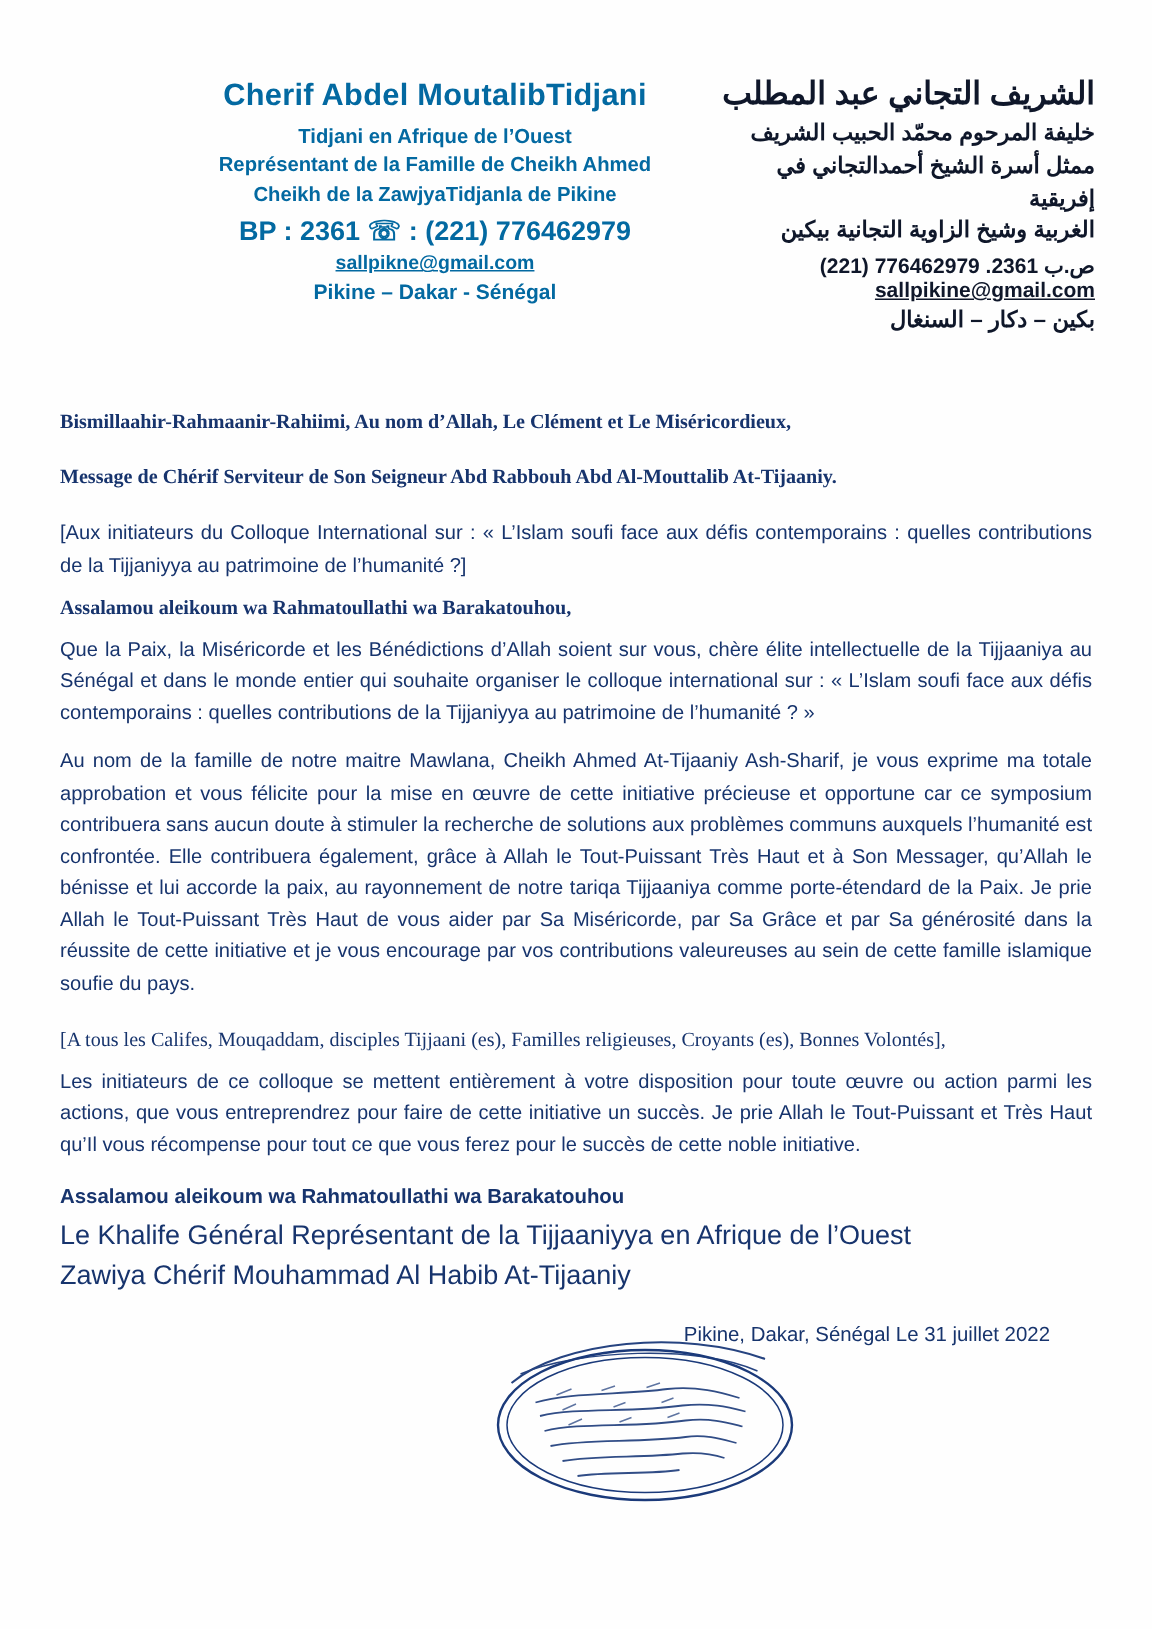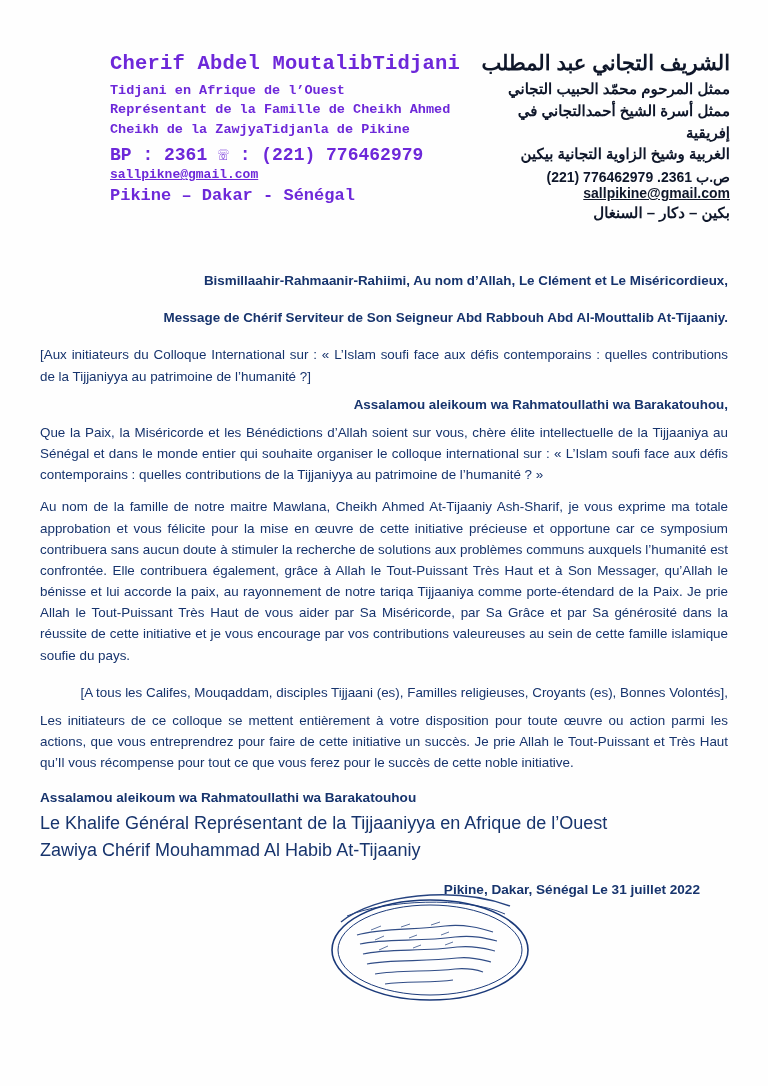--- a/index.html
+++ b/index.html
@@ -28,22 +28,22 @@
   .letterhead {
     position: relative;
     padding: 42px 40px 6px 40px;
     min-height: 200px;
   }
   .lh-left {
     position: absolute;
     left: 110px;
     top: 52px;
     width: 360px;
-    color: #6d28d9;
-    font-family: Liberation Mono, monospace;
+    text-align: center;
+    color: #0369a1;
   }
   .lh-name {
     font-size: 20.5px;
     font-weight: bold;
     letter-spacing: 0.2px;
     line-height: 1.15;
     margin-bottom: 5px;
   }
   .lh-line {
     font-size: 13.5px;
@@ -55,21 +55,21 @@
     font-weight: bold;
     margin-top: 4px;
   }
   .lh-mail {
     font-size: 13px;
     font-weight: bold;
     text-decoration: underline;
     margin-top: 2px;
   }
   .lh-city {
-    font-size: 17px;
+    font-size: 14px;
     font-weight: bold;
     margin-top: 4px;
   }
 
   .lh-right {
     position: absolute;
     right: 38px;
     top: 50px;
     width: 260px;
     text-align: right;
@@ -117,42 +117,43 @@
     margin: 0 0 11px 0;
     text-align: justify;
   }
   .p.b {
     font-weight: bold;
   }
   .p.tight {
     margin-bottom: 7px;
   }
   .p.nojust {
-    text-align: right;
+    text-align: left;
+    font-family: Liberation Serif, serif;
   }
   .spacer-sm { height: 5px; }
   .spacer-md { height: 12px; }
 
   .signoff {
     margin-top: 14px;
   }
   .signoff .l1 {
     font-weight: bold;
     font-size: 13.6px;
     margin-bottom: 1px;
   }
   .signoff .l2,
   .signoff .l3 {
     font-size: 18px;
     line-height: 1.5;
   }
   .place-date {
     margin-top: 15px;
     text-align: right;
-    font-weight: bold;
+    font-weight: normal;
     font-size: 13.6px;
     padding-right: 28px;
   }
 
   
   .stamp-wrap {
     position: absolute;
     left: 305px;
     top: 880px;
     width: 250px;
@@ -172,21 +173,21 @@
       <div class="lh-line">Tidjani en Afrique de l’Ouest</div>
       <div class="lh-line">Représentant de la Famille de Cheikh Ahmed</div>
       <div class="lh-line">Cheikh de la ZawjyaTidjanla de Pikine</div>
       <div class="lh-phone">BP : 2361 ☏ : (221) 776462979</div>
       <div class="lh-mail">sallpikne@gmail.com</div>
       <div class="lh-city">Pikine – Dakar - Sénégal</div>
     </div>
 
     <div class="lh-right">
       <div class="ar-name">الشريف التجاني عبد المطلب</div>
-      <div class="ar-line">ممثل المرحوم محمّد الحبيب التجاني</div>
+      <div class="ar-line">خليفة المرحوم محمّد الحبيب الشريف</div>
       <div class="ar-line">ممثل أسرة الشيخ أحمدالتجاني في إفريقية</div>
       <div class="ar-line">الغربية وشيخ الزاوية التجانية بيكين</div>
       <div class="ar-contact">(221) 776462979 .2361 ص.ب</div>
       <div class="ar-mail">sallpikine@gmail.com</div>
       <div class="ar-city">بكين – دكار – السنغال</div>
     </div>
   </div>
 
   <div class="content">
 

